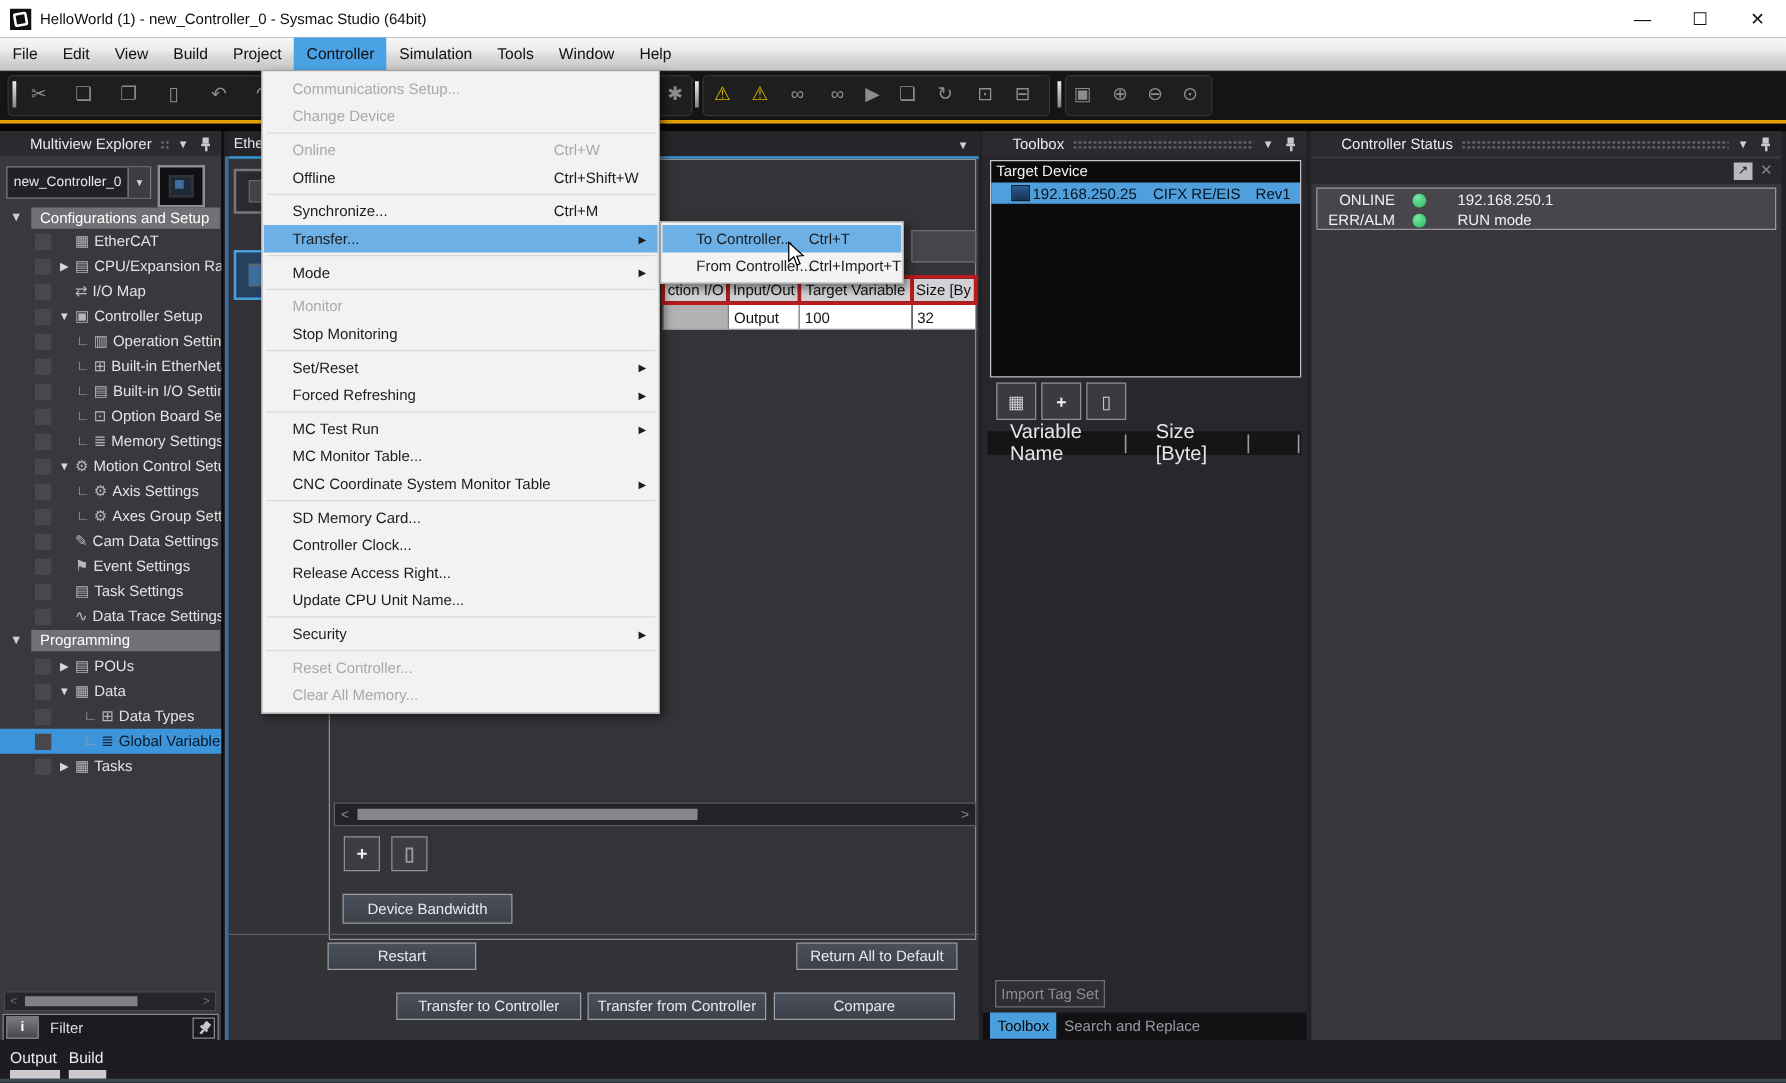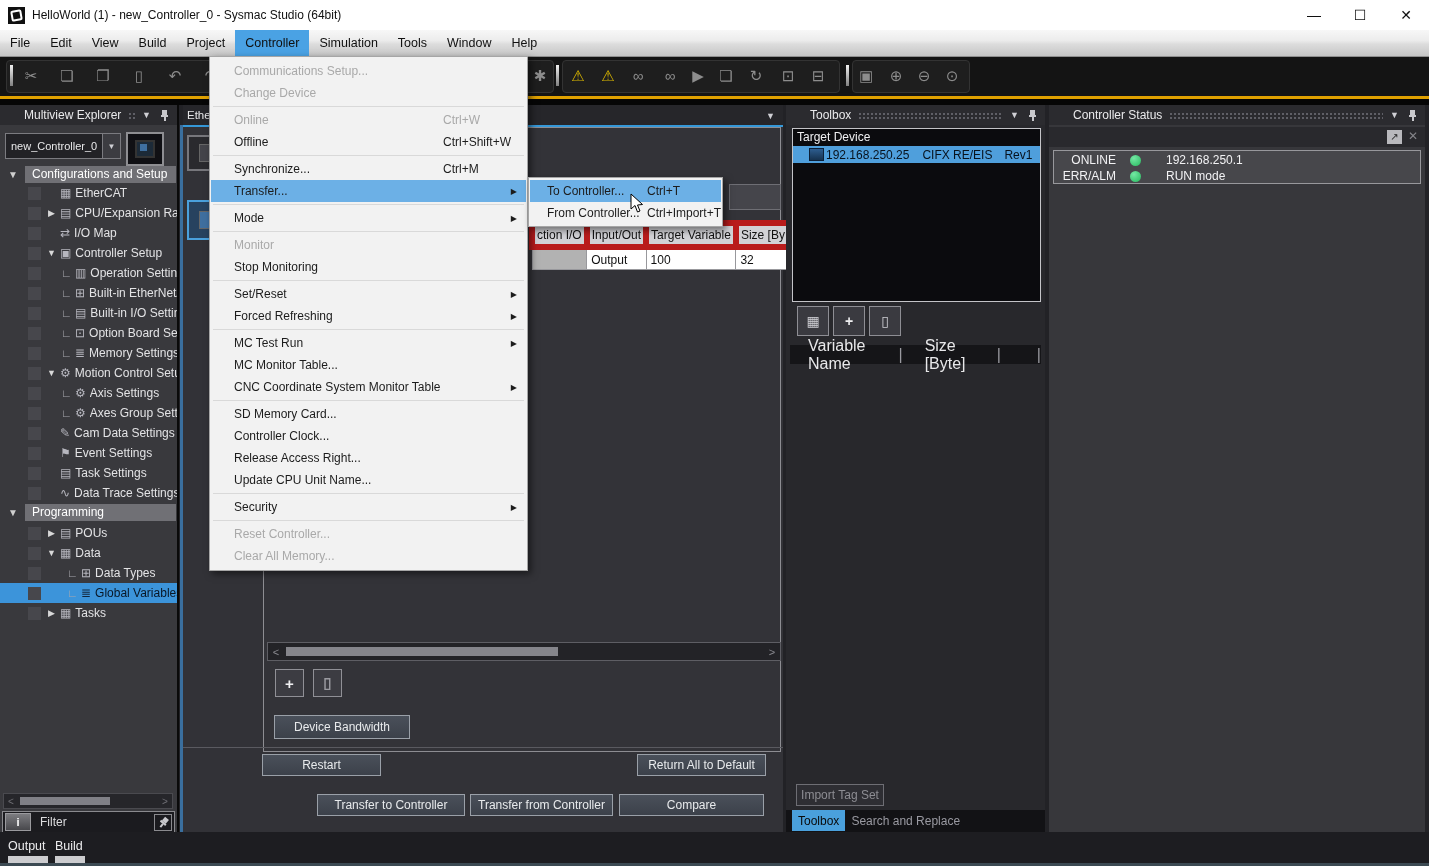--- a/index.html
+++ b/index.html
@@ -95,21 +95,21 @@
   .tabline{position:absolute;left:0;top:20px;width:600px;height:2px;background:#3598d8}
   .sidebtn{position:absolute;left:4px;width:42px;background:#2a2a2e;border:2px solid #77777c;
            display:flex;align-items:center;justify-content:center}
   .sidebtn .mini{width:20px;height:16px;background:#44444a;border:1px solid #666}
   .dialog{position:absolute;left:80px;top:22px;width:518px;height:625px;background:#333338;
           border:1px solid #8d8d92;box-sizing:border-box}
   .dlgbtn{position:absolute;left:465px;top:56px;width:50px;height:24px;background:#45454b;
           border:1px solid #6e6e74}
   .ctable{position:absolute;left:265px;top:92px;width:253px;font-size:12px;border-collapse:collapse;
           color:#101010}
-  .ctable th{background:#d2d2d6;border:6px solid #b91c1c;font-weight:normal;height:18px;
+  .ctable th{background:#d2d2d6;border:3px solid #b91c1c;font-weight:normal;height:18px;
              padding:0 2px;white-space:nowrap;overflow:hidden}
   .ctable td{background:#ffffff;border:1px solid #98989c;height:19px;padding:0 4px;
              white-space:nowrap;overflow:hidden}
   .ctable td.lab{background:#cfcfcc}
   .ctable td.gray{background:#b2b2b2}
   .hscroll{position:absolute;left:3px;top:514px;width:512px;height:17px;background:#232327;
            border:1px solid #5e5e64;display:flex;align-items:center}
   .hscroll .sarr{width:16px;text-align:center;color:#8a8a90;font-size:11px}
   .hscroll .thumb{height:9px;width:272px;background:#85858b;margin-left:2px}
   .sqbtn{position:absolute;width:27px;height:26px;background:#3c3c42;border:1px solid #909096;
@@ -165,21 +165,21 @@
         box-sizing:border-box}
   .mi{height:22px;position:relative;display:flex;align-items:center;padding-left:23px;margin:0 1px}
   .mi .ms{position:absolute;left:232px}
   .mi .ma{position:absolute;right:9px;font-size:8px}
   .mi.dis{color:#a9a9a9}
   .mi.hi{background:#6cb0e6}
   .msep{height:1px;background:#d9d9d9;margin:2px 3px}
   .submenu{position:absolute;left:528px;top:177px;width:195px;background:#f2f2f2;border:1px solid #a6a6a6;
            box-shadow:3px 3px 7px rgba(0,0,0,.5);padding:2px 0;z-index:21;font-size:12px;color:#1c1c1c;
            box-sizing:border-box}
-  .submenu .mi{padding-left:17px}
+  .submenu .mi{padding-left:27px}
   .submenu .ms{left:117px}
   .cursor{z-index:30}
 </style>
 </head>
 <body>
 
 <div class="titlebar">
   <span class="appicon"></span>
   <span class="apptitle">HelloWorld (1) - new_Controller_0 - Sysmac Studio (64bit)</span>
   <div class="wbtns">

